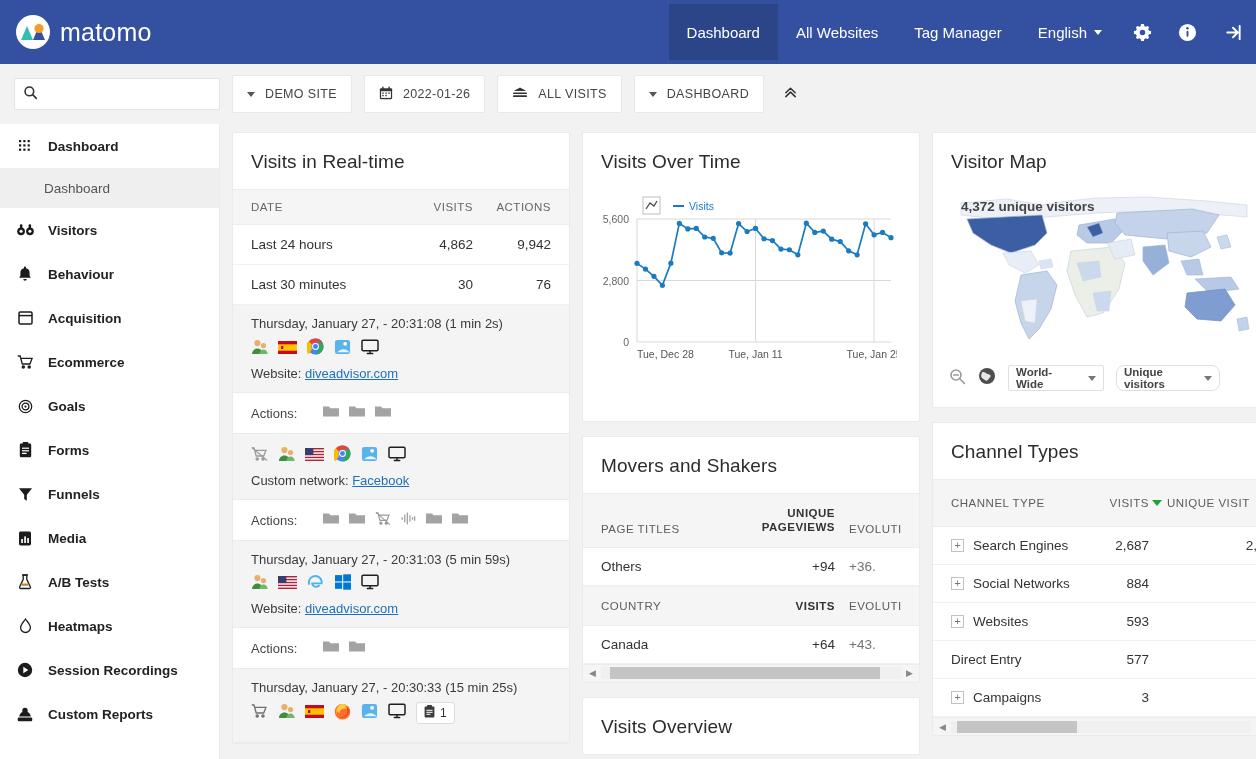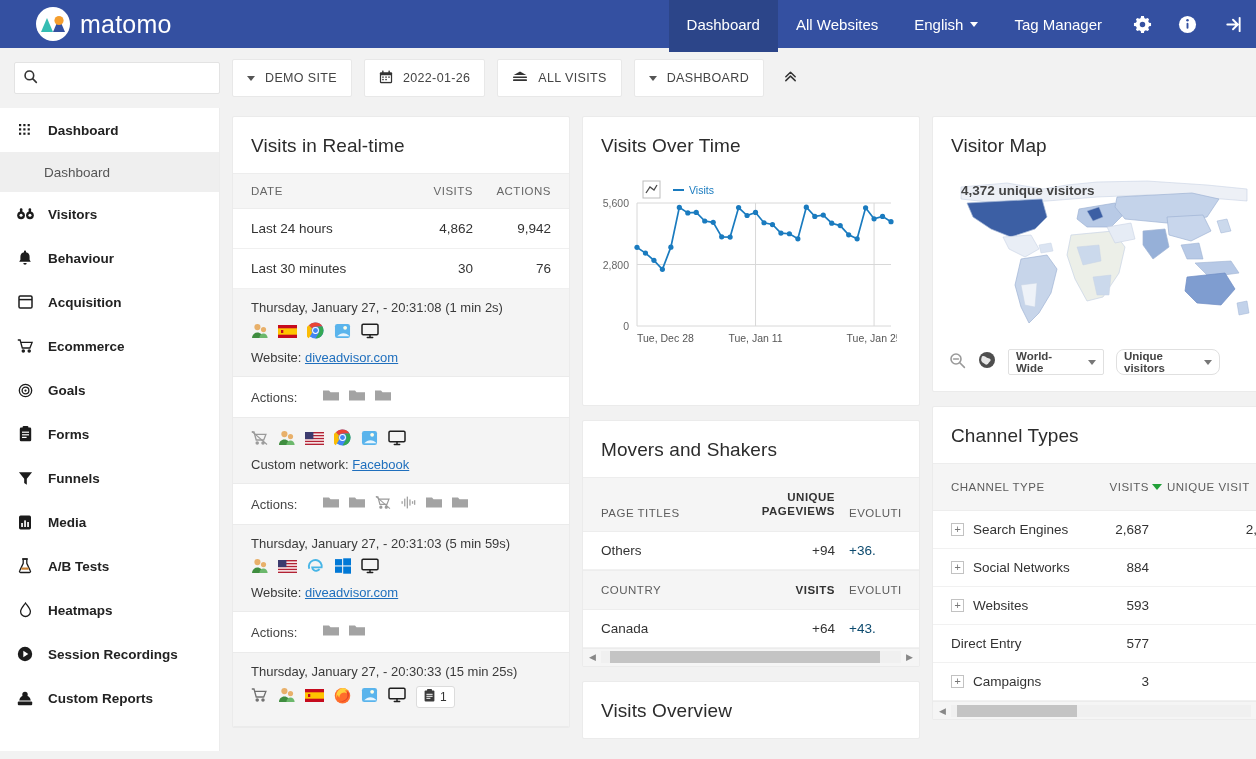--- a/index.html
+++ b/index.html
@@ -7,23 +7,23 @@
     width: 1256px; height: 759px;
     overflow: hidden;
     font-family: "Liberation Sans", sans-serif;
     background: #f2f2f2;
     color: #2b2b2b;
     -webkit-font-smoothing: antialiased;
   }
 
   
   .topbar {
-    height: 48px; background: #3450a1;
+    height: 64px; background: #3450a1;
     display: flex; align-items: center;
-    position: relative; z-index: 20; padding-left: 20px;
+    position: relative; z-index: 20;
   }
   .brand { display: flex; align-items: center; gap: 10px; padding-left: 16px; }
   .brand-mark {
     width: 34px; height: 34px; border-radius: 50%;
     background: #ffffff; position: relative; overflow: hidden;
     display: flex; align-items: center; justify-content: center;
   }
   .brand-mark svg { display: block; }
   .brand-text {
     color: #fff; font-size: 25px; letter-spacing: .2px;
@@ -174,21 +174,21 @@
     display: flex; align-items: flex-end; background: #f5f5f5;
     border-top: 1px solid #ededed; border-bottom: 1px solid #ededed;
     font-size: 11.5px; color: #5d5d5d; letter-spacing: .5px;
     padding: 12px 0 12px 18px; text-transform: uppercase; min-height: 52px;
   }
   .tbl-row {
     display: flex; align-items: center; padding: 0 0 0 18px;
     font-size: 13.5px; color: #333; height: 38px;
     border-bottom: 1px solid #f1f1f1;
   }
-  .pos { color: #0c4a6e; }
+  .pos { color: #737373; }
   .plus-box {
     width: 13px; height: 13px; border: 1px solid #c2c2c2;
     display: inline-flex; align-items: center; justify-content: center;
     font-size: 11px; line-height: 1; color: #777; margin-right: 9px;
     flex: 0 0 13px; background: #fff;
   }
   .sort-tri {
     display: inline-block; margin: 0 5px 0 3px;
     border-left: 5px solid transparent; border-right: 5px solid transparent;
     border-top: 6px solid #21a038;
@@ -220,25 +220,25 @@
   </div>
 
   <nav class="topnav">
     <a href="#" class="active">
         <span>Dashboard</span>
       </a>
     <a href="#">
         <span>All Websites</span>
       </a>
     <a href="#">
+        <span>Tag Manager</span>
+      </a>
+    <a href="#">
         <span>English</span>
         <i class="caret"></i>
-      </a>
-    <a href="#">
-        <span>Tag Manager</span>
       </a>
     <a href="#" class="iconbtn">
       <span>
         <svg width="19" height="19" viewBox="0 0 20 20" fill="#fff">
           <path d="M11.5 1h-3l-.4 2.1a6.9 6.9 0 0 0-1.5.9L4.6 3.1 3.1 4.6l.9 2a6.9 6.9 0 0 0-.9 1.5L1 8.5v3l2.1.4c.2.5.5 1 .9 1.5l-.9 2 1.5 1.5 2-.9c.5.4 1 .7 1.5.9l.4 2.1h3l.4-2.1c.5-.2 1-.5 1.5-.9l2 .9 1.5-1.5-.9-2c.4-.5.7-1 .9-1.5l2.1-.4v-3l-2.1-.4a6.9 6.9 0 0 0-.9-1.5l.9-2-1.5-1.5-2 .9a6.9 6.9 0 0 0-1.5-.9L11.5 1zM10 7.1a2.9 2.9 0 1 1 0 5.8 2.9 2.9 0 0 1 0-5.8z"></path>
         </svg>
       </span>
     </a>
     <a href="#" class="iconbtn">
       <span>

